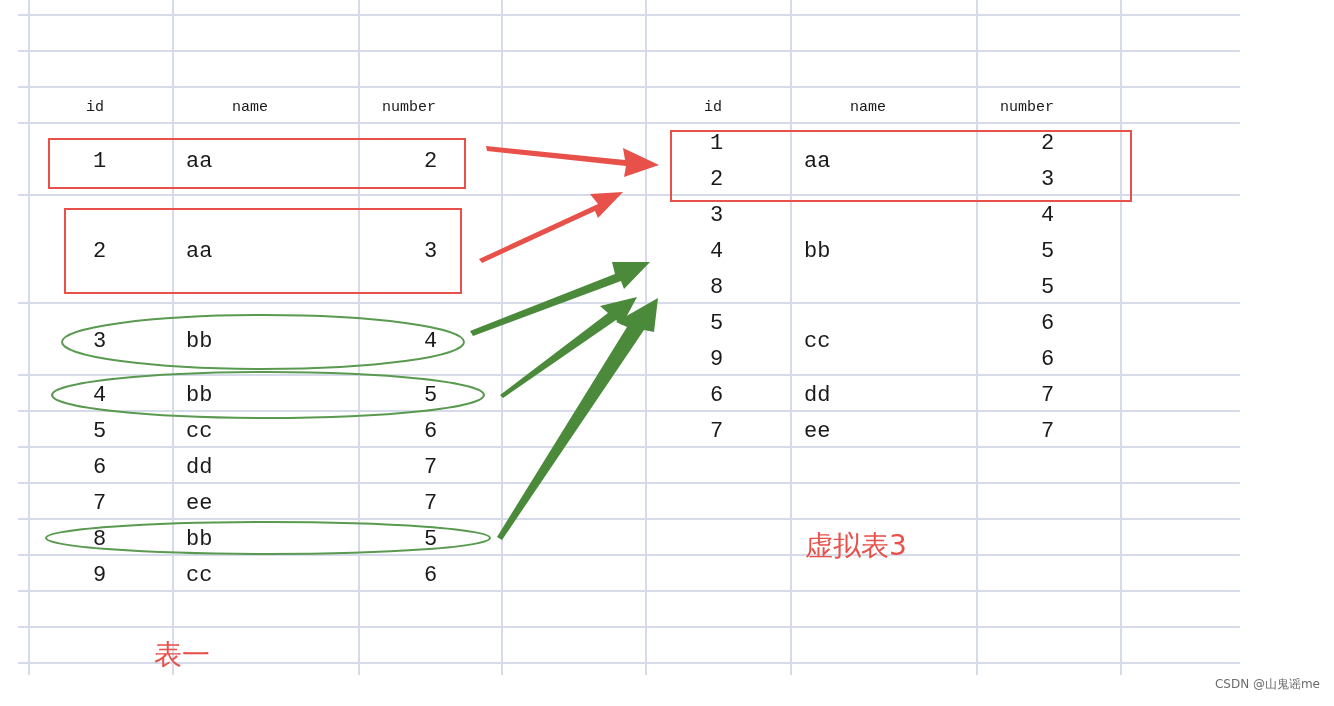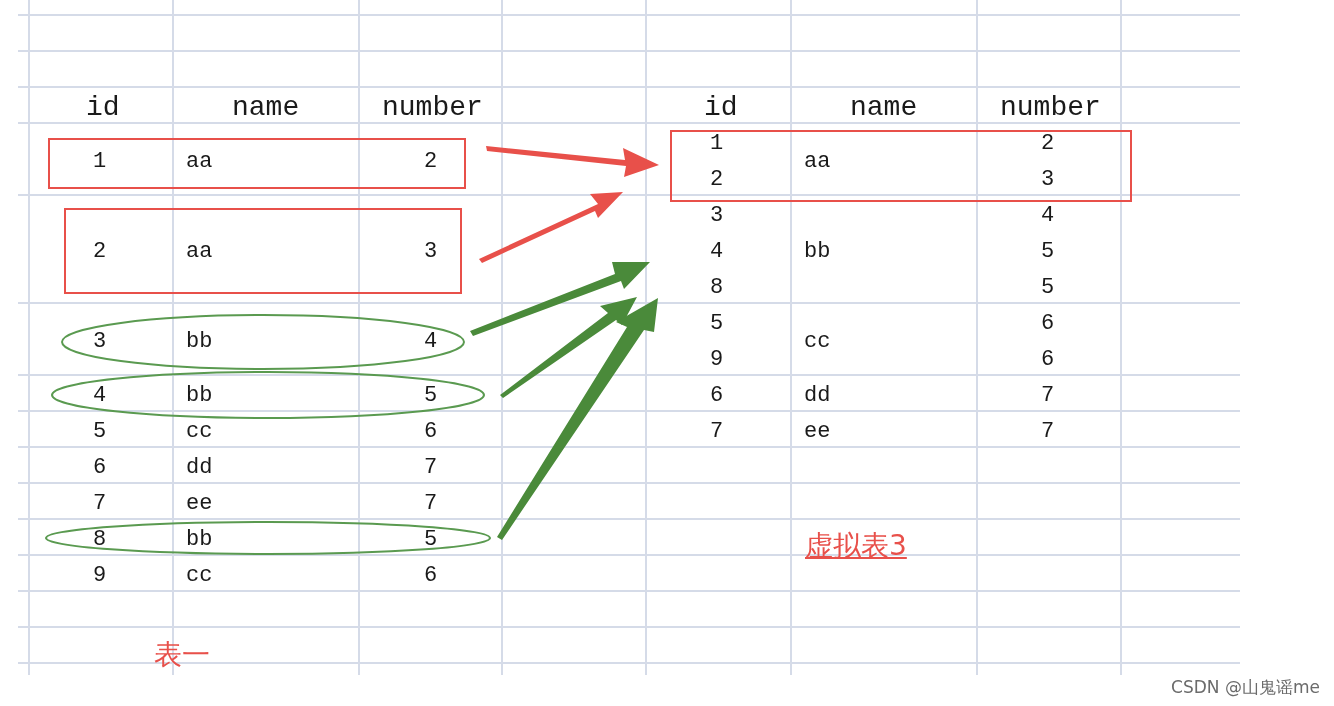--- a/index.html
+++ b/index.html
@@ -1,21 +1,21 @@
 <!DOCTYPE html>
 <html><head>
 <meta charset="utf-8">
 <style>
   html, body { margin:0; padding:0; background:#ffffff; }
   body { width:1334px; height:706px; position:relative; overflow:hidden; font-family:"DejaVu Sans Mono", "Liberation Mono", monospace; }
   .grid { position:absolute; left:0; top:0; width:1334px; height:706px; }
   .cell { position:absolute; font-size:22px; color:#1a1a1a; line-height:26px; white-space:nowrap; font-family:"Liberation Mono","DejaVu Sans Mono", monospace; }
-  .hdr { position:absolute; font-size:28px; color:#1a1a1a; line-height:26px; font-family:"Liberation Mono","DejaVu Sans Mono", monospace; }
+  .hdr { position:absolute; font-size:15px; color:#1a1a1a; line-height:26px; font-family:"Liberation Mono","DejaVu Sans Mono", monospace; }
   .caption { position:absolute; color:#e8504a; font-size:28px; font-family:"DejaVu Sans", sans-serif; }
-  .watermark { position:absolute; right:14px; top:676px; font-size:17px; color:#6b6b6b; font-family:"DejaVu Sans", sans-serif; }
+  .watermark { position:absolute; right:14px; top:676px; font-size:12px; color:#6b6b6b; font-family:"DejaVu Sans", sans-serif; }
   svg { position:absolute; left:0; top:0; }
 </style>
 </head>
 <body>
 
 <svg class="grid" width="1334" height="706" viewBox="0 0 1334 706">
   <g stroke="#d5dbe8" stroke-width="2">
 
     <line x1="18" y1="15" x2="1240" y2="15"></line>
     <line x1="18" y1="51" x2="1240" y2="51"></line>
@@ -147,15 +147,15 @@
   <div class="cell" style="left:1041px; top:167px;">3</div>
   <div class="cell" style="left:1041px; top:203px;">4</div>
   <div class="cell" style="left:1041px; top:239px;">5</div>
   <div class="cell" style="left:1041px; top:275px;">5</div>
   <div class="cell" style="left:1041px; top:311px;">6</div>
   <div class="cell" style="left:1041px; top:347px;">6</div>
   <div class="cell" style="left:1041px; top:383px;">7</div>
   <div class="cell" style="left:1041px; top:419px;">7</div>
 </div>
 
-<div class="caption" style="left:805px; top:527px;text-decoration:underline;">虚拟表3</div>
+<div class="caption" style="left:805px; top:527px;">虚拟表3</div>
 
 <div class="watermark">CSDN @山鬼谣me</div>
 
 </body></html>

